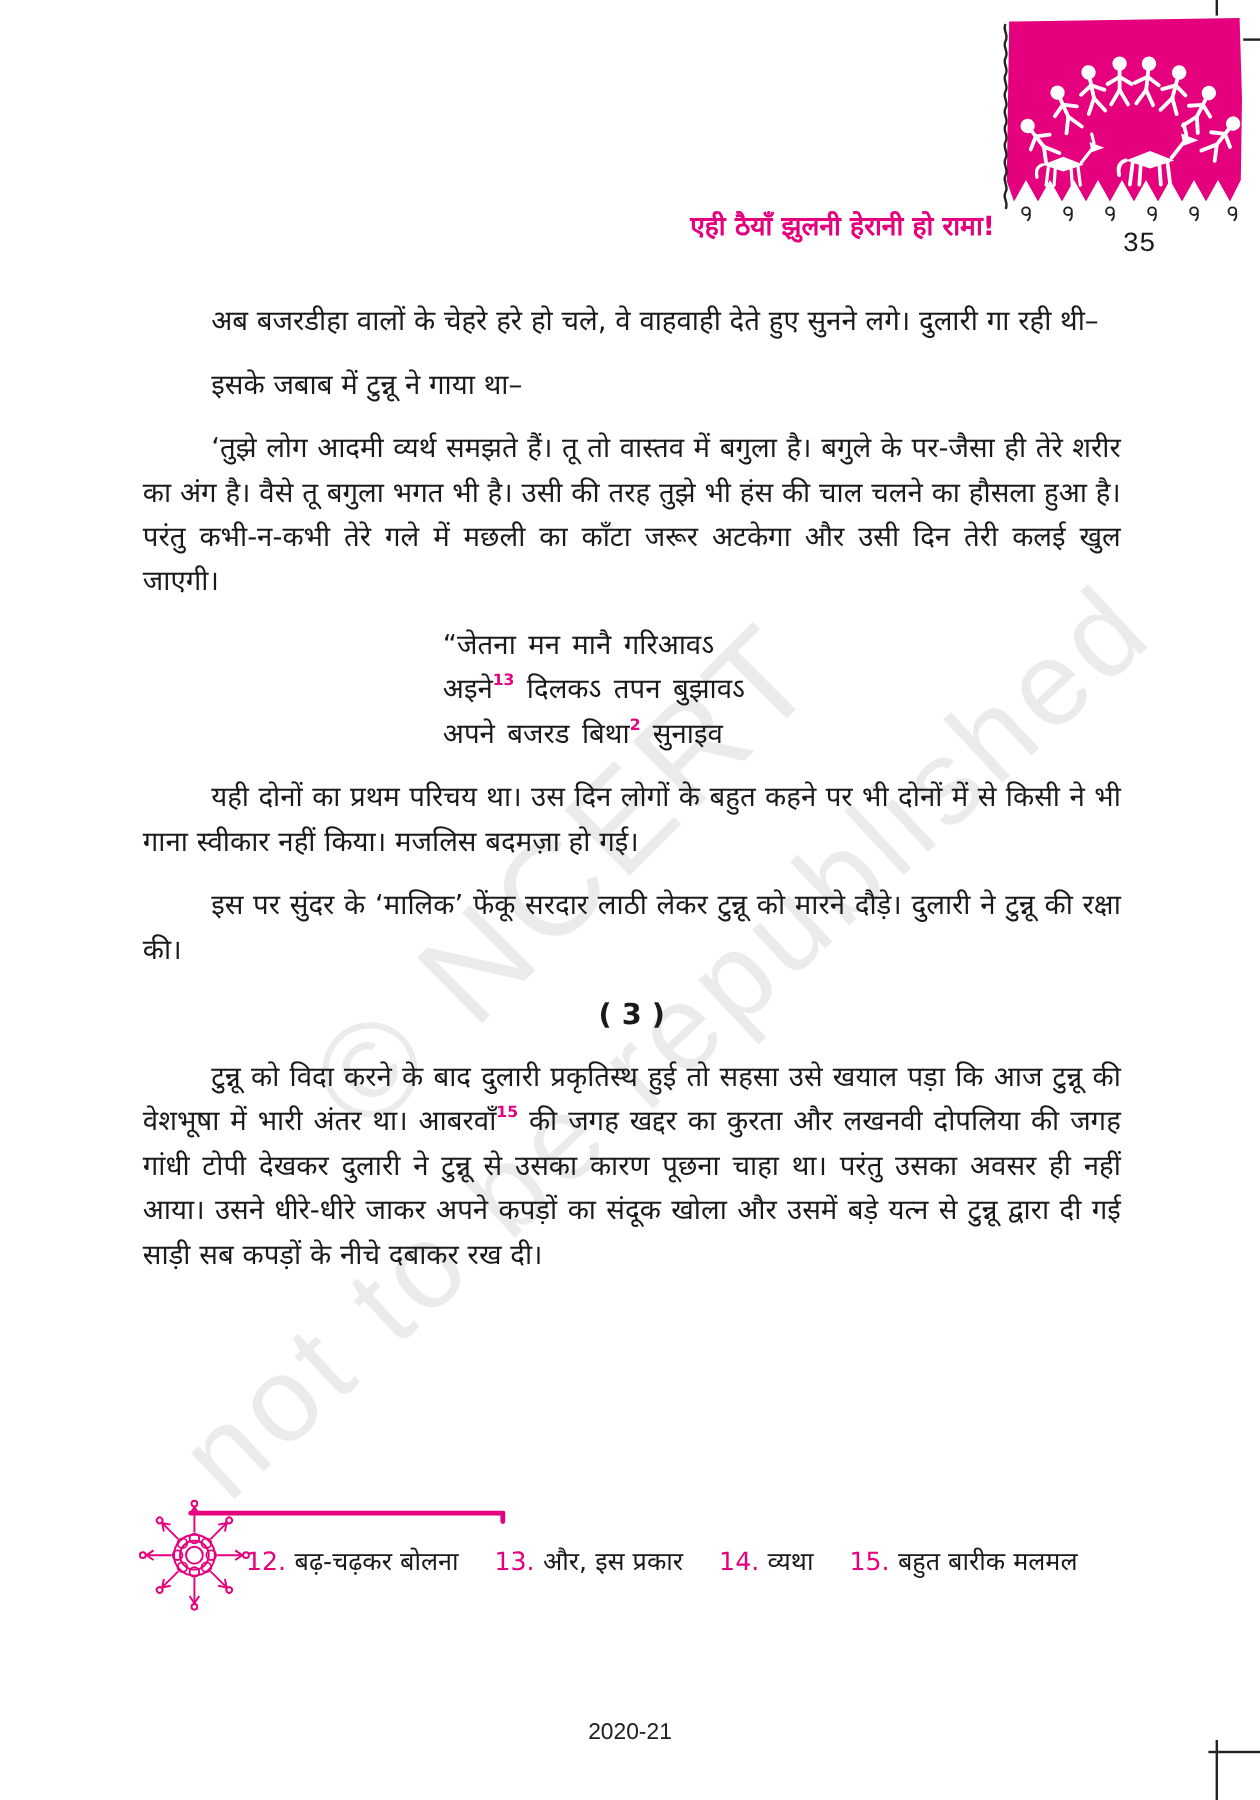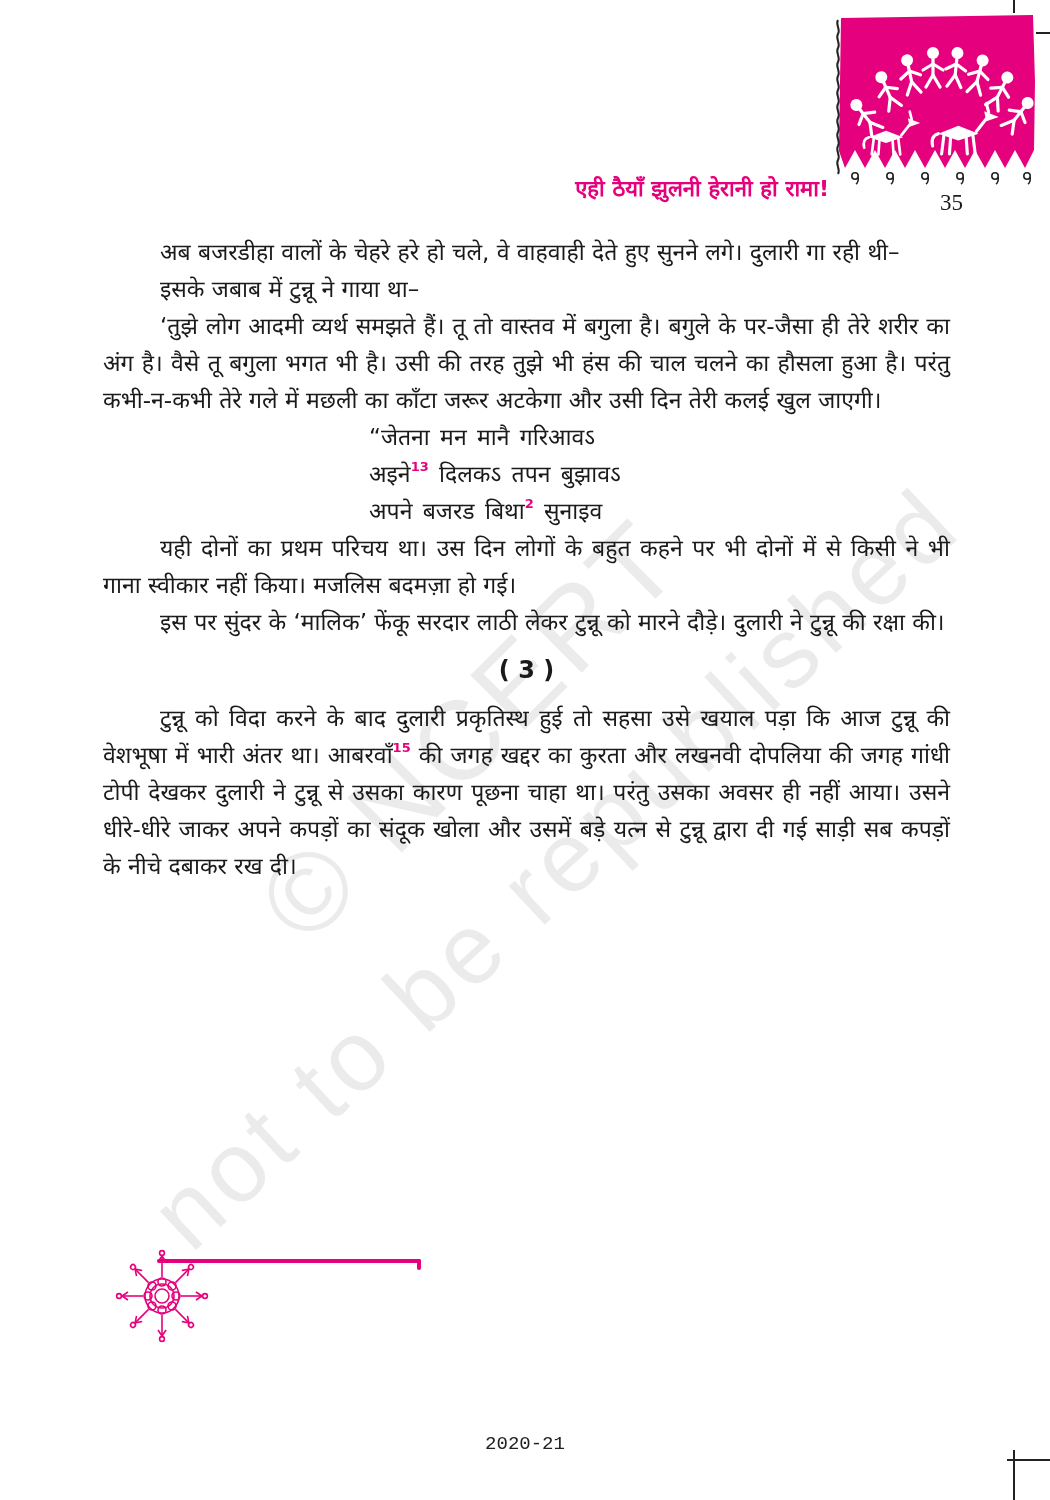--- a/index.html
+++ b/index.html
@@ -16,34 +16,34 @@
   .wm1{left:470px;top:730px;font-size:112px;transform:translate(-50%,-50%) rotate(-45deg);}
   .wm2{left:555px;top:868px;font-size:100px;transform:translate(-50%,-50%) rotate(-43deg);}
   
   .warli{position:absolute;left:833px;top:12px;z-index:1;}
   .running-header{
     position:absolute;right:221px;top:156px;z-index:1;
     font-size:22px;font-weight:600;color:#e5007d;white-space:nowrap;margin-top:16px;
   }
   .page-number{
     position:absolute;right:87px;top:190px;z-index:1;
-    font-family:Liberation Serif, serif;font-size:23px;
+    font-family:Liberation Mono, monospace;font-size:23px;
   }
   
   .crop{position:absolute;background:#222;z-index:1;}
   .crop-tr-v{left:1013px;top:0;width:2px;height:13px;}
   .crop-tr-h{left:1036px;top:32px;width:14px;height:2px;}
   .crop-br-v{left:1013px;top:1450px;width:2px;height:50px;}
   .crop-br-h{left:1007px;top:1459px;width:43px;height:2px;}
   
   .content{
     position:absolute;left:103px;top:234px;width:847px;z-index:1;
     font-size:23px;line-height:37px;text-align:justify;
   }
-  .para{margin:0;text-indent:57px;}
+  .para{margin:16px;text-indent:57px;}
   .verse{margin:0;}
   .verse .vline{white-space:nowrap;}
   .verse1{margin-left:281px;}
   .verse1 .sp{word-spacing:15px;}
   .verse2{margin-left:266px;word-spacing:3px;}
   .section-heading{
     margin:11px 0;text-align:center;text-indent:0;
     font-weight:700;font-size:24px;
   }
   sup.fn{
@@ -57,21 +57,21 @@
   .fn-rule-nub{position:absolute;left:417px;top:1259px;width:4px;height:11px;
     background:#e5007d;border-radius:2px;z-index:1;}
   .footnotes{
     position:absolute;left:205px;top:1286px;z-index:1;
     display:flex;gap:30px;font-size:21px;line-height:30px;white-space:nowrap;
   }
   .footnote-item .num{color:#e5007d;margin-right:7px;}
   
   .footer-year{
     position:absolute;left:0;width:1050px;top:1433px;z-index:1;text-align:center;
-    font-family:Liberation Mono, monospace;font-size:19px;color:#222;
+    font-family:Liberation Sans, sans-serif;font-size:19px;color:#222;
   }
   .art-fill{fill:#ffffff;stroke:none;}
   .mnd{stroke:#e5007d;fill:none;stroke-width:1.6;}
 </style>
 </head>
 <body>
 
 <div class="page">
 
   <div class="wm wm1">© NCERT</div>
@@ -293,16 +293,22 @@
             <line x1="50" y1="31" x2="50" y2="12"></line>
             <path d="M46,18 L50,12 L54,18"></path>
             <circle cx="50" cy="9" r="2.4"></circle>
           </g>
       </g>
     </g>
   </svg>
   <div class="fn-rule"></div>
   <div class="fn-rule-nub"></div>
 
+  <div class="footnotes">
+    <span class="footnote-item"><span class="num">12.</span><span>बढ़-चढ़कर बोलना</span></span>
+    <span class="footnote-item"><span class="num">13.</span><span>और, इस प्रकार</span></span>
+    <span class="footnote-item"><span class="num">14.</span><span>व्यथा</span></span>
+    <span class="footnote-item"><span class="num">15.</span><span>बहुत बारीक मलमल</span></span>
+  </div>
 
   <div class="footer-year">2020-21</div>
 
 </div>
 
 </body></html>

